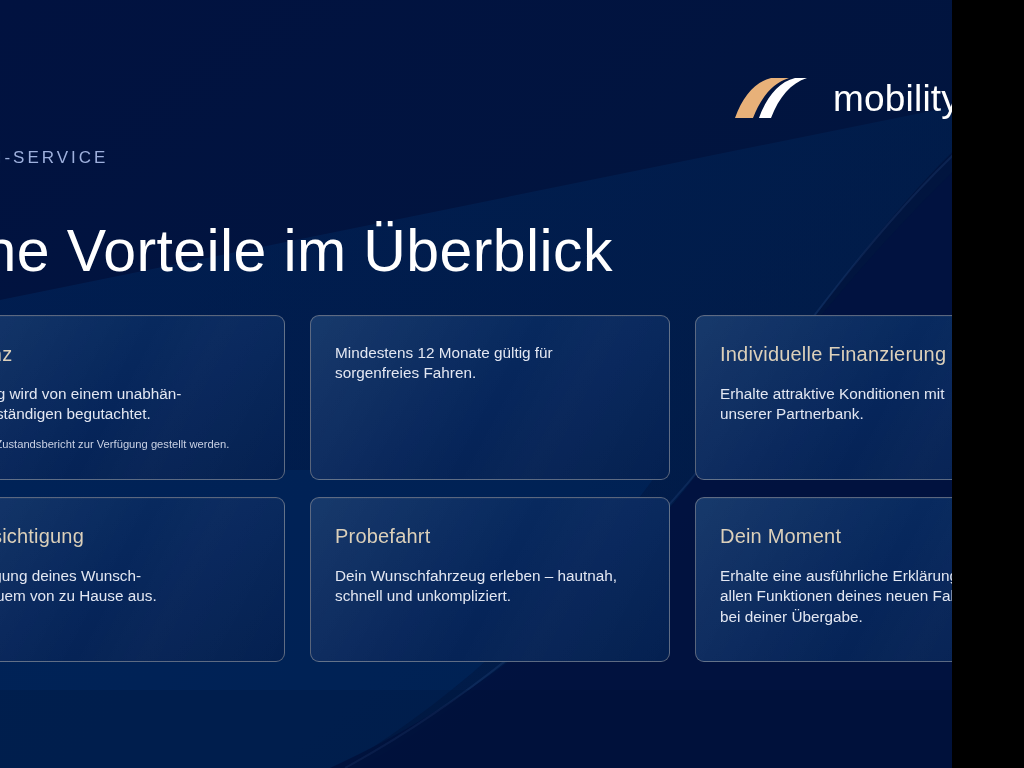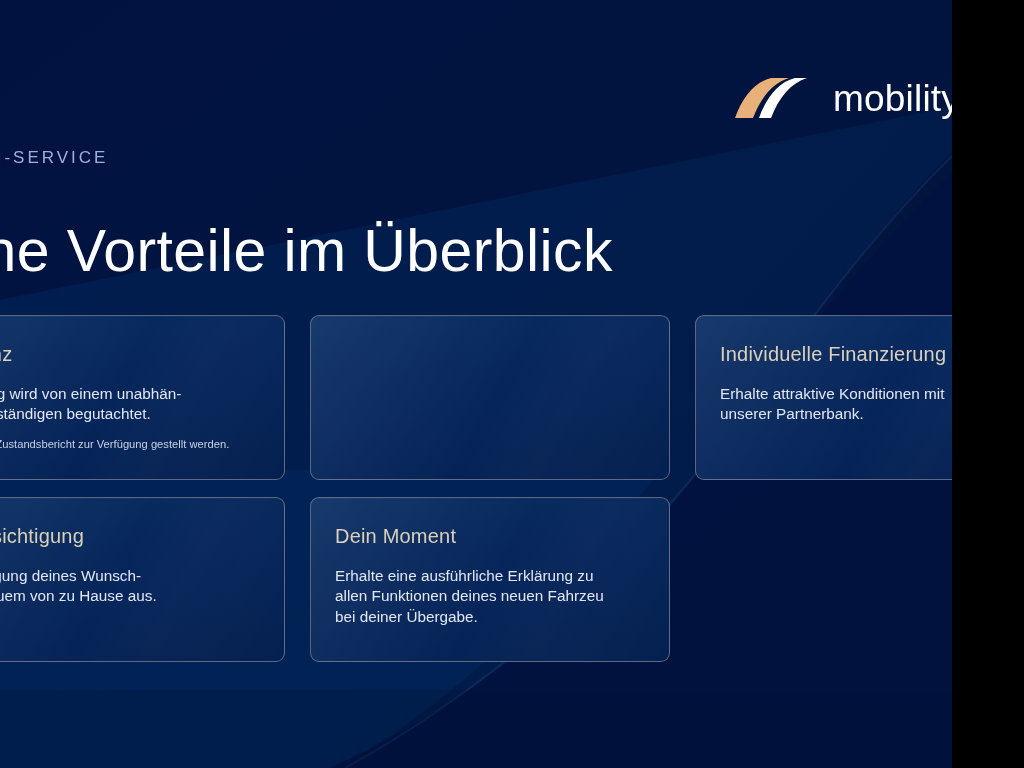--- a/index.html
+++ b/index.html
@@ -182,34 +182,41 @@
   <div class="grid">
 
     <div class="card">
       <div class="card-title">parenz</div>
       <p class="card-body">ahrzeug wird von einem unabhän-
 achverständigen begutachtet.</p>
       <p class="card-note">kann ein Zustandsbericht zur Verfügung gestellt werden.</p>
     </div>
 
     <div class="card">
+      <p class="card-body">Mindestens 12 Monate gültig für
+sorgenfreies Fahren.</p>
     </div>
 
     <div class="card">
       <div class="card-title">Individuelle Finanzierung</div>
       <p class="card-body">Erhalte attraktive Konditionen mit
 unserer Partnerbank.</p>
     </div>
 
     <div class="card">
       <div class="card-title">e Besichtigung</div>
       <p class="card-body">esichtigung deines Wunsch-
 gs bequem von zu Hause aus.</p>
     </div>
 
+    <div class="card">
+      <div class="card-title">Probefahrt</div>
+      <p class="card-body">Dein Wunschfahrzeug erleben – hautnah,
+schnell und unkompliziert.</p>
+    </div>
 
     <div class="card">
       <div class="card-title">Dein Moment</div>
       <p class="card-body">Erhalte eine ausführliche Erklärung zu
 allen Funktionen deines neuen Fahrzeu
 bei deiner Übergabe.</p>
     </div>
 
   </div>
 

